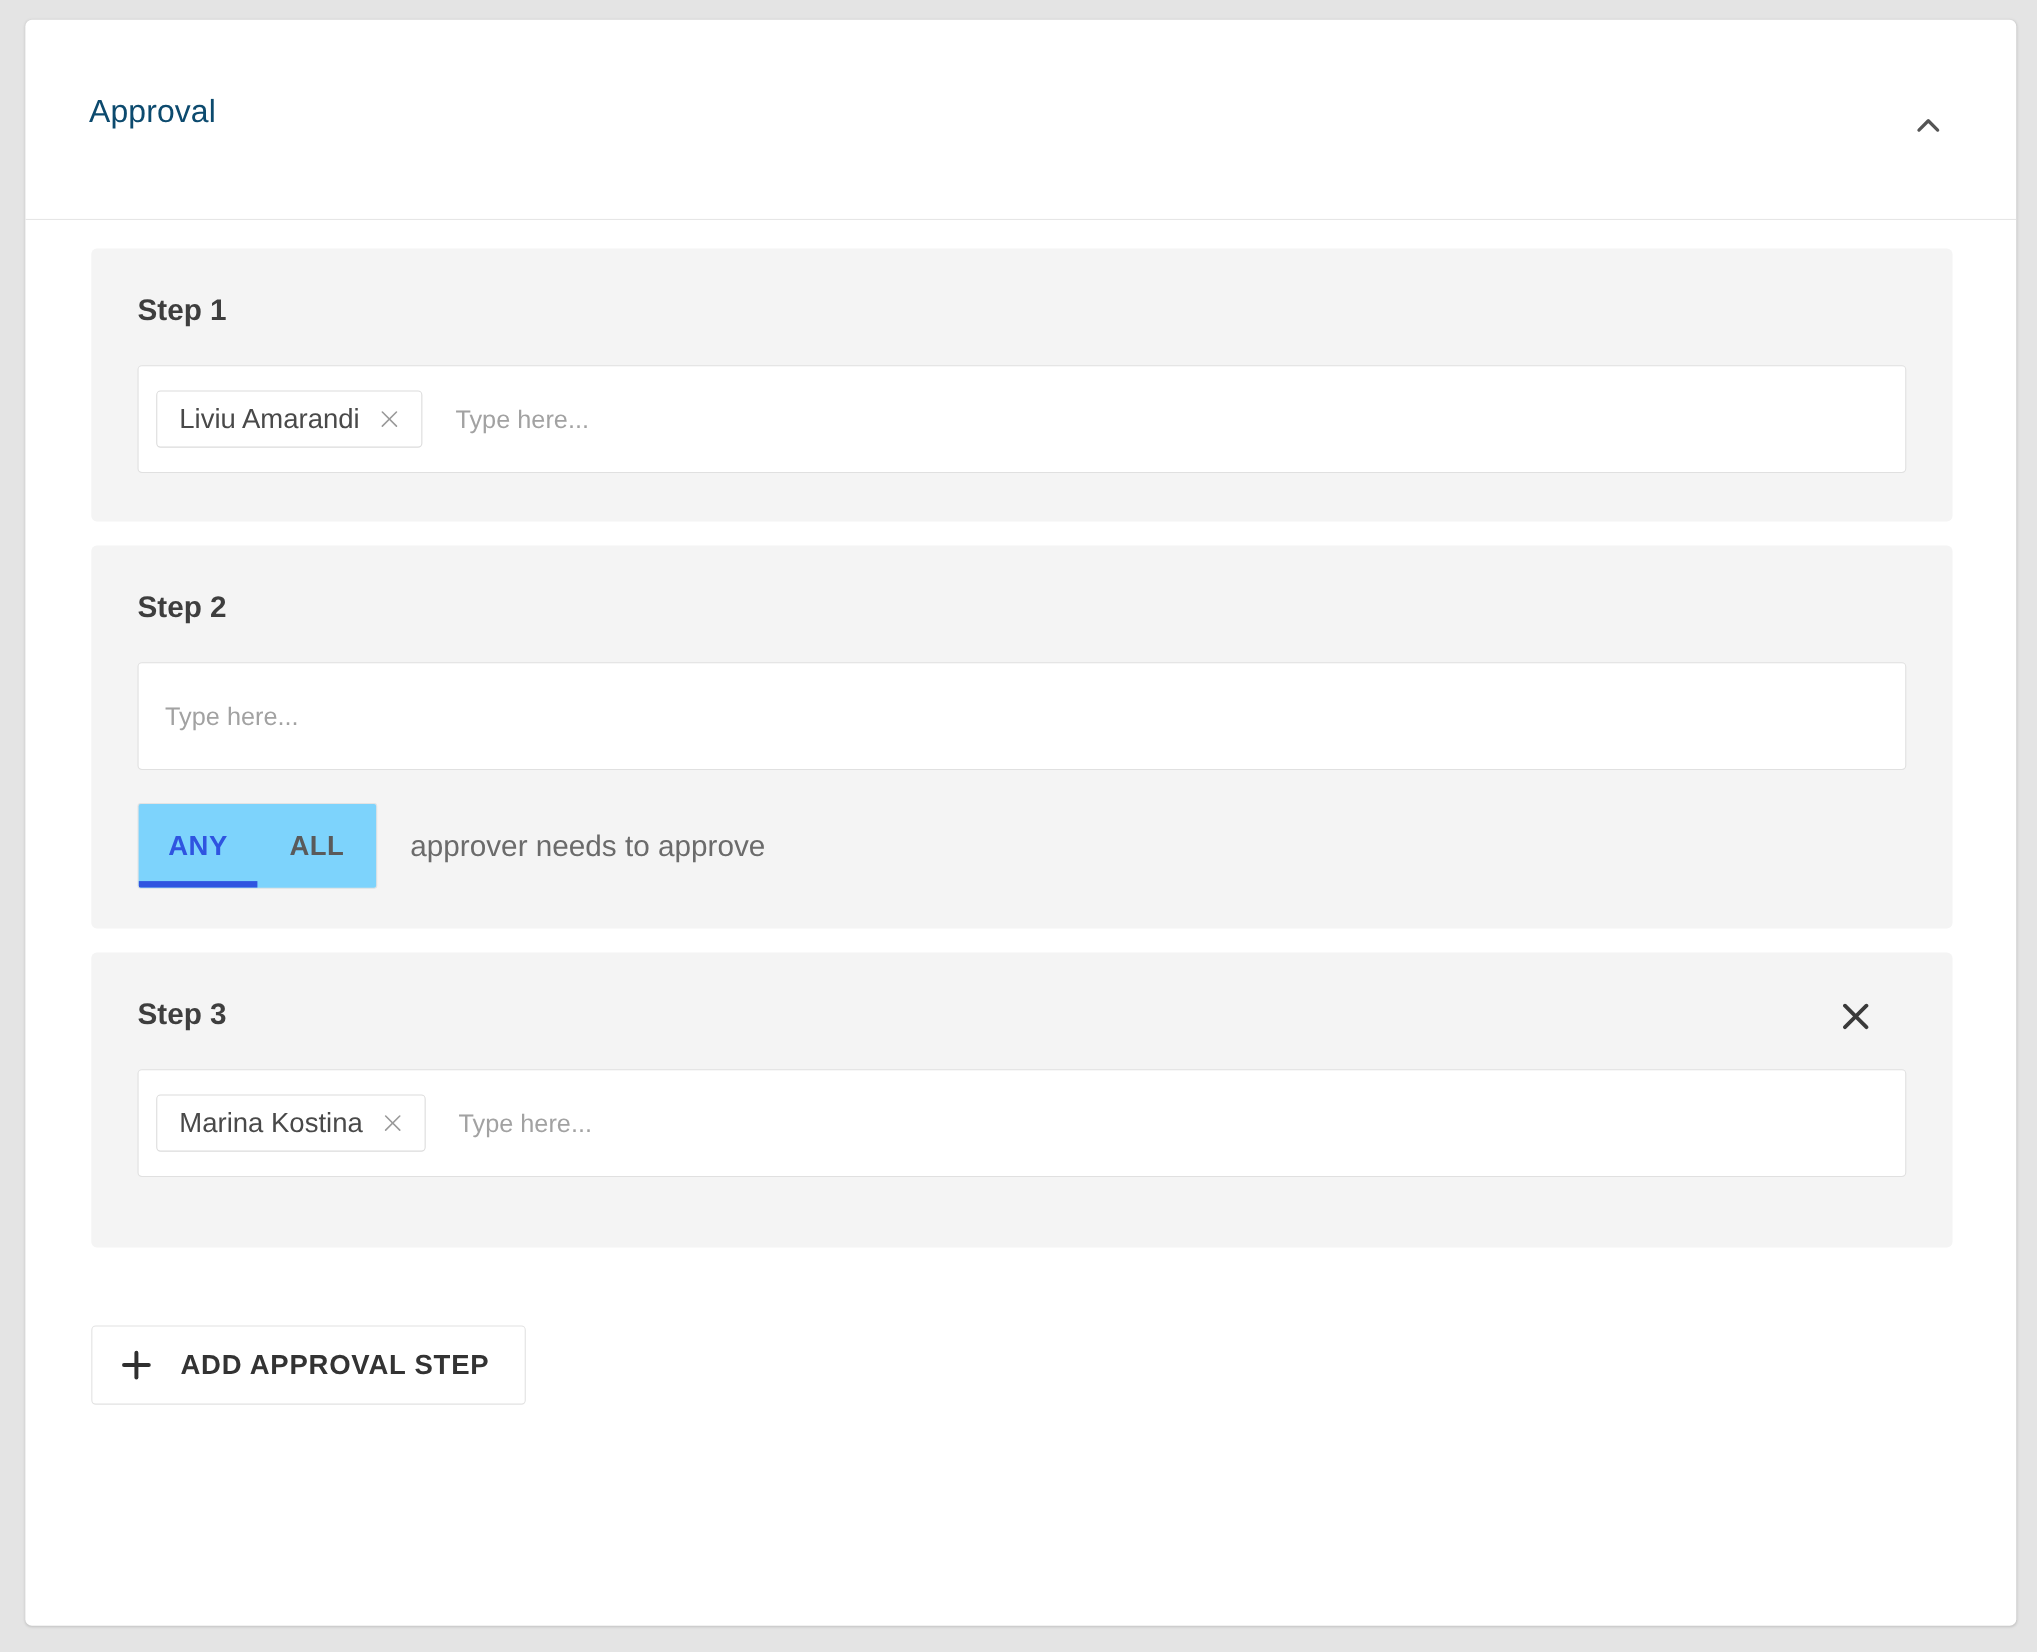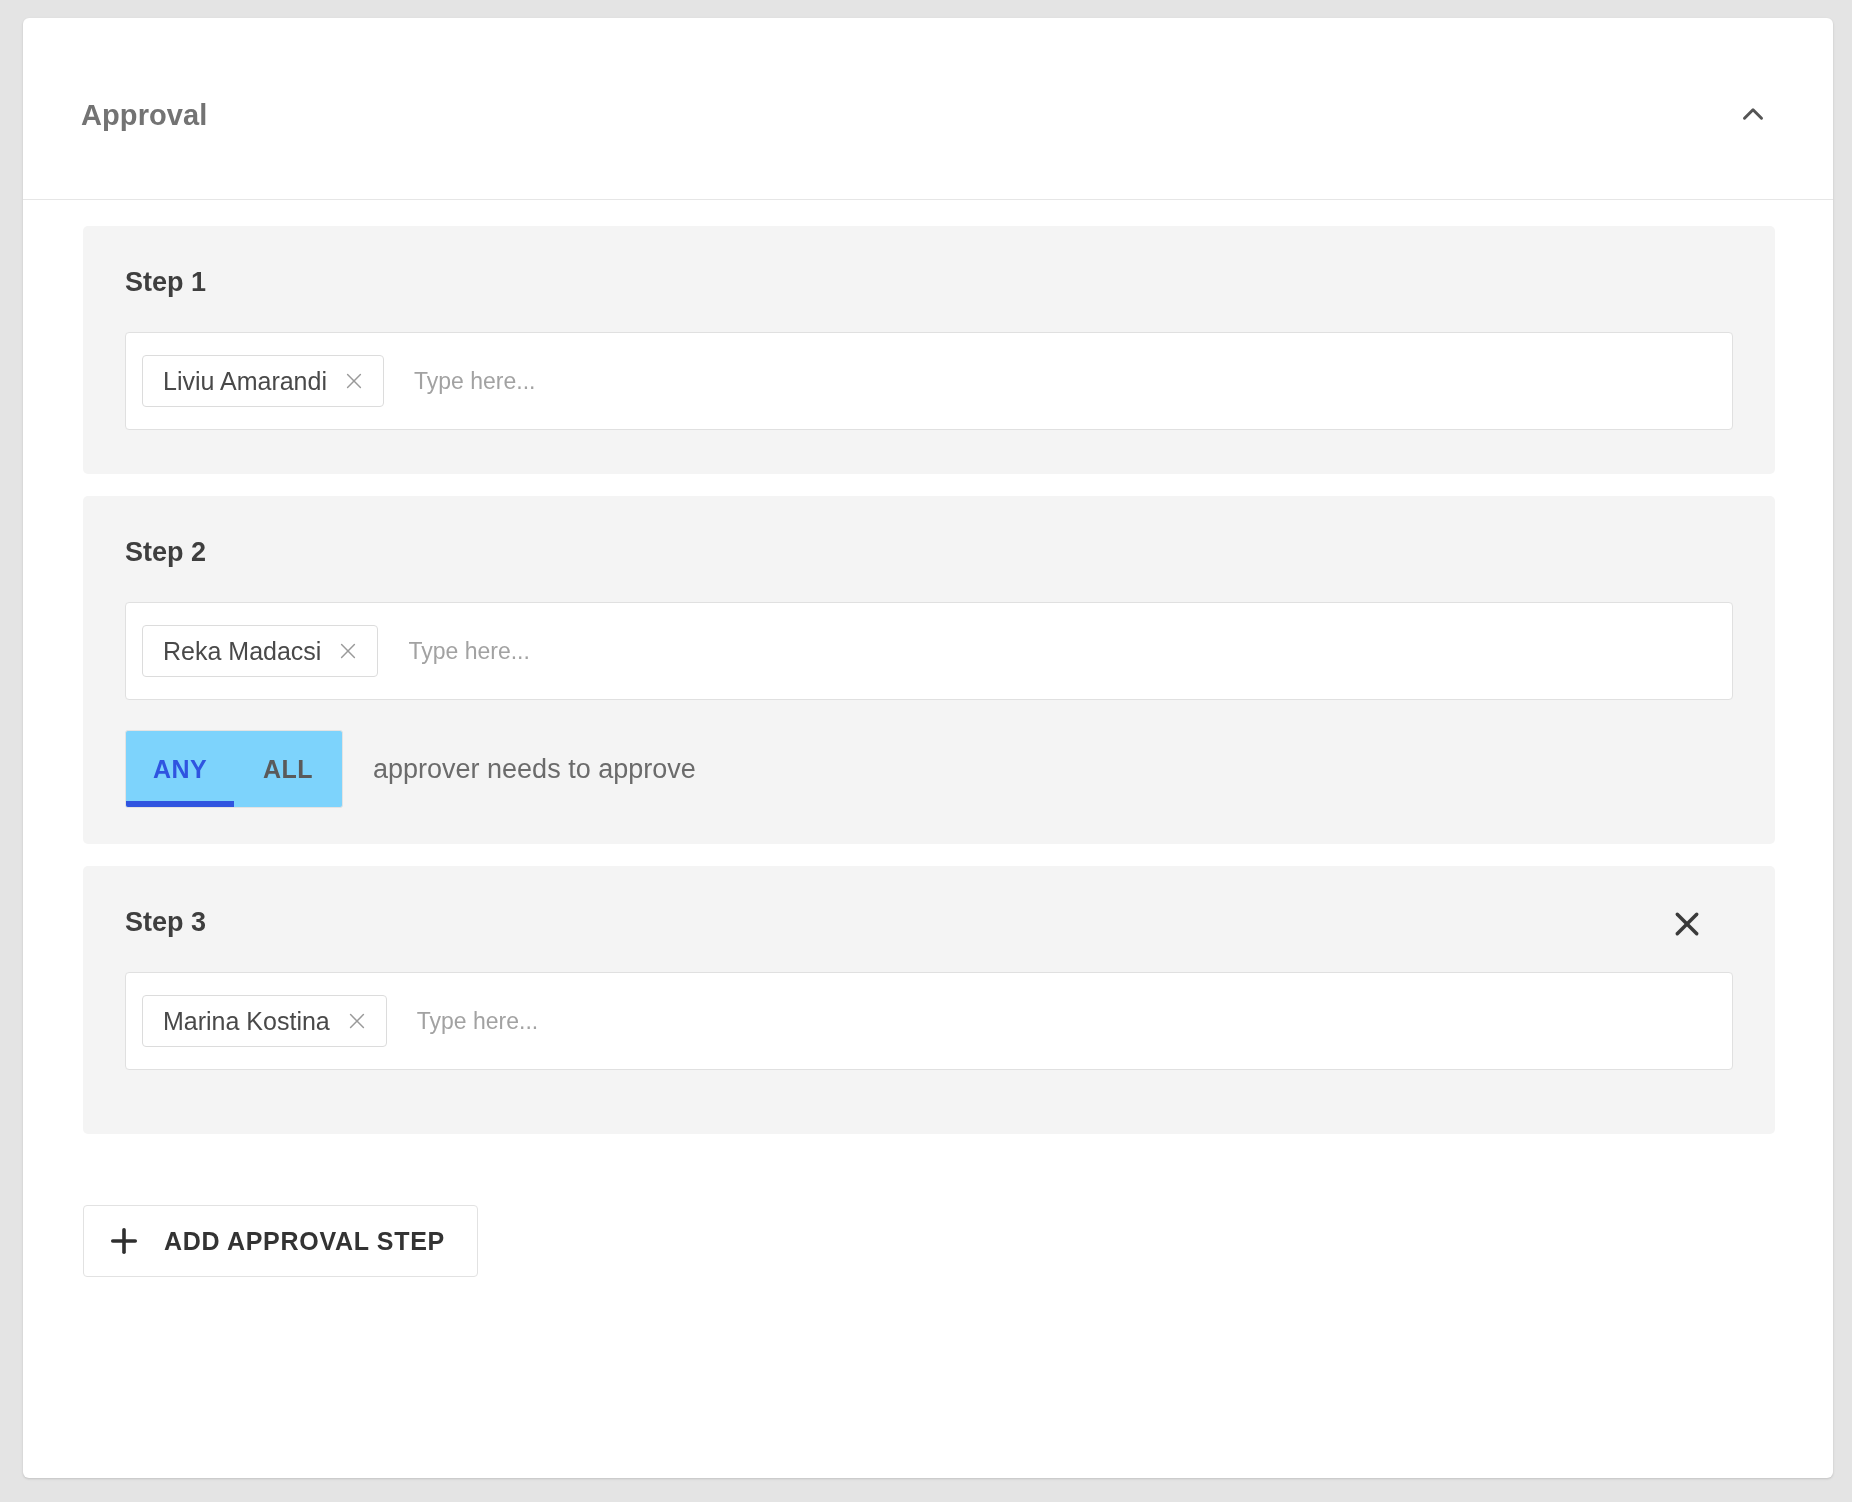--- a/index.html
+++ b/index.html
@@ -32,24 +32,24 @@
   
   .card-header {
     position: relative;
     height: 182px;
     border-bottom: 1px solid #E6E6E6;
     box-sizing: border-box;
   }
   .card-title {
     position: absolute;
     left: 58px;
-    top: 80px;
+    top: 67px;
     font-size: 29px;
-    font-weight: 700;
-    color: #737373;
+    font-weight: 400;
+    color: #0c4a6e;
     letter-spacing: 0.1px;
     line-height: 34px;
   }
   .collapse-btn {
     position: absolute;
     right: 52px;
     top: 72px;
     width: 56px;
     height: 48px;
     display: flex;
@@ -287,31 +287,20 @@
           </button>
         </span>
         <span class="chips-placeholder">Type here...</span>
       </div>
     </div>
 
     <div class="step-panel s2">
       <div class="step-title">Step 2</div>
 
       <div class="chips-input">
-        <span class="chip">
-          <span class="chip-label">Reka Madacsi</span>
-          <button class="chip-remove" aria-label="Remove">
-            <span>
-              <svg width="22" height="22" viewBox="0 0 24 24" fill="none" stroke="#9A9A9A" stroke-width="1.6" stroke-linecap="round">
-                <line x1="5" y1="5" x2="19" y2="19"></line>
-                <line x1="19" y1="5" x2="5" y2="19"></line>
-              </svg>
-            </span>
-          </button>
-        </span>
         <span class="chips-placeholder">Type here...</span>
       </div>
 
       <div class="toggle-row">
         <div class="toggle-group">
           <button class="toggle-opt active">ANY</button>
           <button class="toggle-opt">ALL</button>
         </div>
         <span class="toggle-caption">approver needs to approve</span>
       </div>

